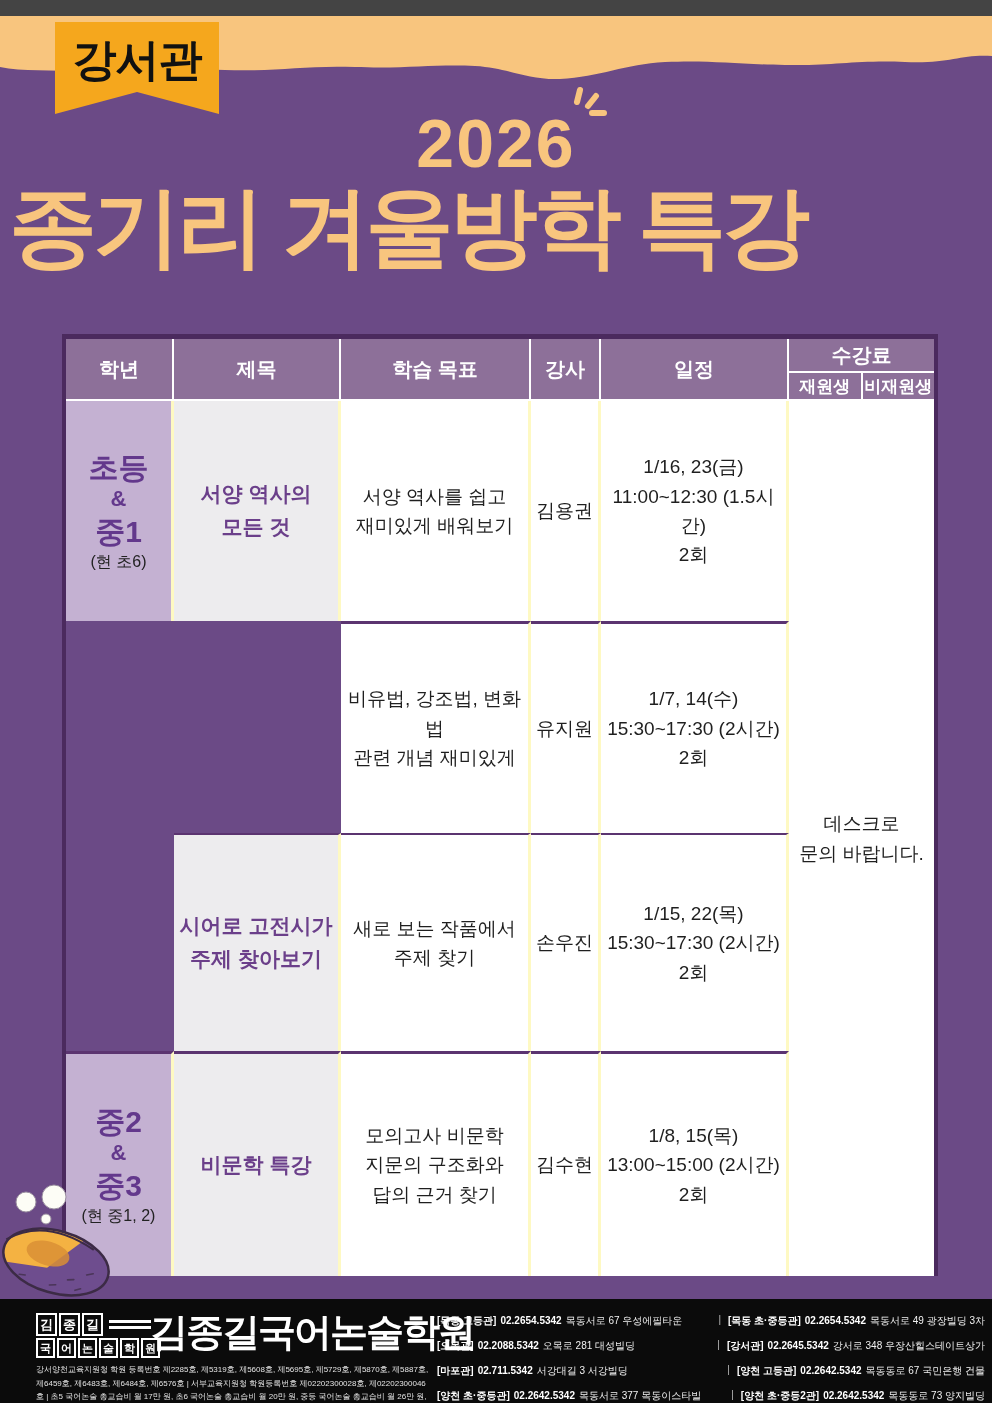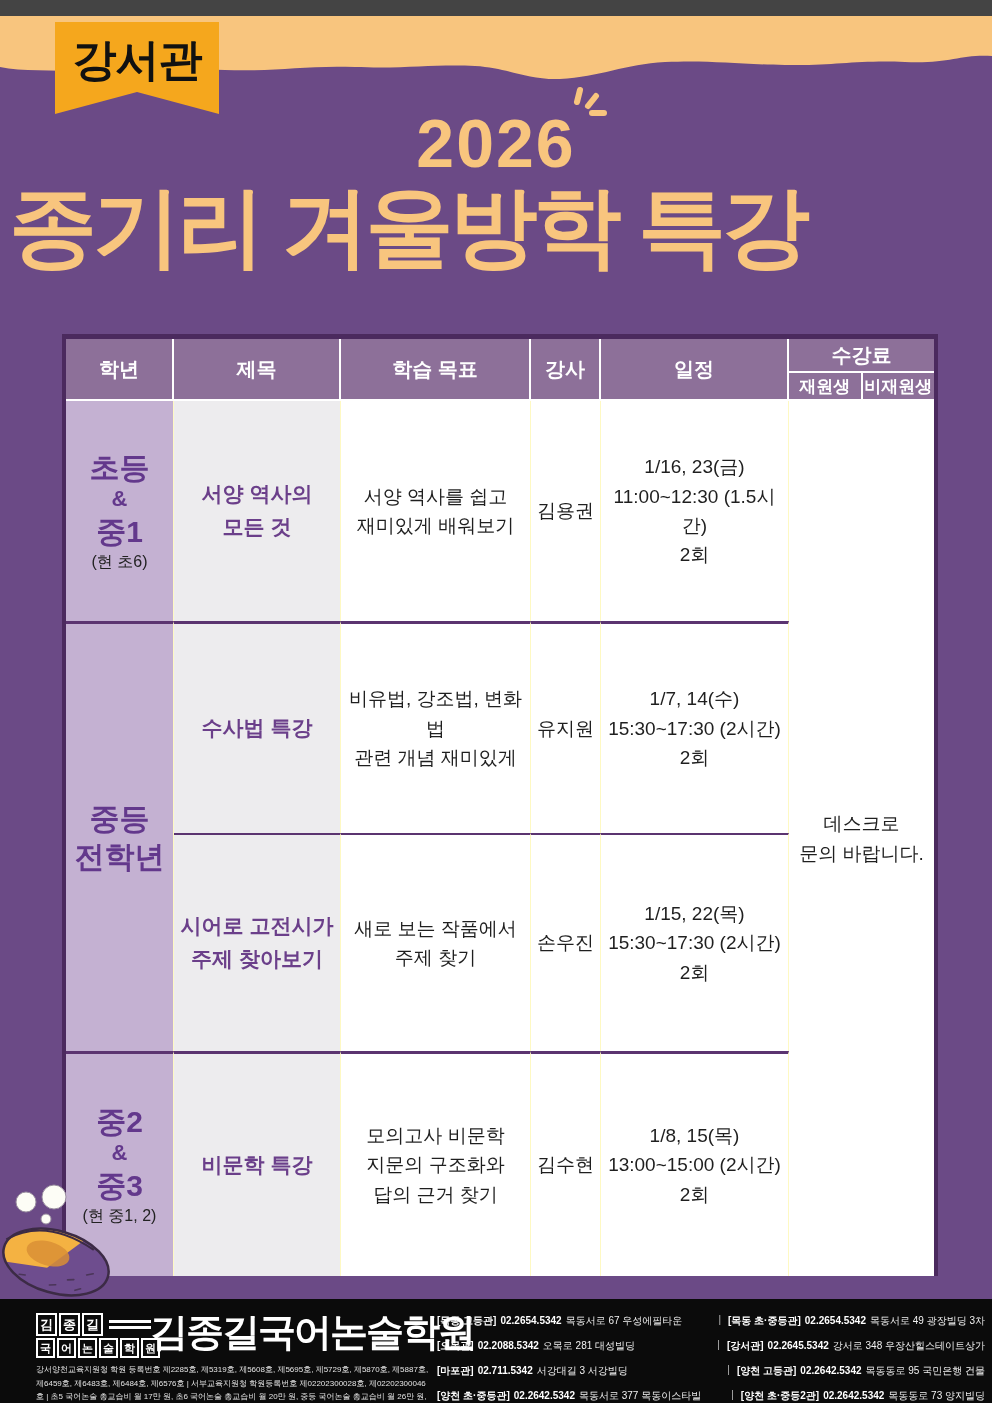--- a/index.html
+++ b/index.html
@@ -34,21 +34,21 @@
   .th-fee{background:#8d7099;color:#fff;font-weight:bold;display:flex;flex-direction:column;
       border-bottom:2px solid #fff;}
   .th-fee .fee-top{height:32px;display:flex;align-items:center;justify-content:center;font-size:20px;
       border-bottom:2px solid #fff;}
   .th-fee .fee-bottom{flex:1;display:flex;}
   .th-fee .fee-bottom div{flex:1;display:flex;align-items:center;justify-content:center;font-size:17px;}
   .th-fee .fee-bottom div:first-child{border-right:2px solid #fff;}
 
   .td{background:#fff;color:#1f1f1f;font-size:19px;line-height:1.55;
       display:flex;flex-direction:column;align-items:center;justify-content:center;text-align:center;
-      border-right:1px solid #fef9c3;}
+      border-right:3px solid #fef9c3;}
   .pre{white-space:pre-line;}
   .grade{background:#c4b1d2;color:#5f3c8c;}
   .g-main{font-size:30px;font-weight:800;line-height:1.25;color:#63388c;}
   .g-amp{font-size:22px;font-weight:bold;line-height:1.2;color:#63388c;}
   .g-sub{font-size:16px;font-weight:normal;color:#222;line-height:1.3;margin-top:2px;}
   .ctitle{background:#edecee;color:#6b3f8a;font-weight:bold;font-size:21px;}
   .fee-cell{grid-column:6;grid-row:2/6;background:#fff;border-right:none;}
   .sep-strong{border-top:3px solid #5b3470;}
   .sep-light{border-top:2px solid #5b3470;}
 
@@ -125,25 +125,20 @@
     <div class="td pre" style="grid-column:3;grid-row:2;">서양 역사를 쉽고
 재미있게 배워보기</div>
     <div class="td" style="grid-column:4;grid-row:2;">김용권</div>
     <div class="td pre" style="grid-column:5;grid-row:2;">1/16, 23(금)
 11:00~12:30 (1.5시간)
 2회</div>
 
     <div class="td fee-cell pre">데스크로
 문의 바랍니다.</div>
 
-    <div class="td grade sep-strong" style="grid-column:1;grid-row:3/5;">
-      <div class="g-main">중등</div>
-      <div class="g-main">전학년</div>
-    </div>
-    <div class="td ctitle pre sep-strong" style="grid-column:2;grid-row:3;">수사법 특강</div>
     <div class="td pre sep-strong" style="grid-column:3;grid-row:3;">비유법, 강조법, 변화법
 관련 개념 재미있게</div>
     <div class="td sep-strong" style="grid-column:4;grid-row:3;">유지원</div>
     <div class="td pre sep-strong" style="grid-column:5;grid-row:3;">1/7, 14(수)
 15:30~17:30 (2시간)
 2회</div>
 
     <div class="td pre sep-light" style="grid-column:3;grid-row:4;">새로 보는 작품에서
 주제 찾기</div>
     <div class="td ctitle pre sep-light" style="grid-column:2;grid-row:4;">시어로 고전시가
@@ -247,21 +242,21 @@
       <div class="brow">
         <div class="bentry left">
           <span class="bname">[마포관]</span>
           <span class="bphone">02.711.5342</span>
           <span class="baddr">서강대길 3 서강빌딩</span>
         </div>
         <span class="bpipe">|</span>
         <div class="bentry">
           <span class="bname">[양천 고등관]</span>
           <span class="bphone">02.2642.5342</span>
-          <span class="baddr">목동동로 95 국민은행 건물</span>
+          <span class="baddr">목동동로 67 국민은행 건물</span>
         </div>
       </div>
       <div class="brow">
         <div class="bentry left">
           <span class="bname">[양천 초·중등관]</span>
           <span class="bphone">02.2642.5342</span>
           <span class="baddr">목동서로 377 목동이스타빌</span>
         </div>
         <span class="bpipe">|</span>
         <div class="bentry">

